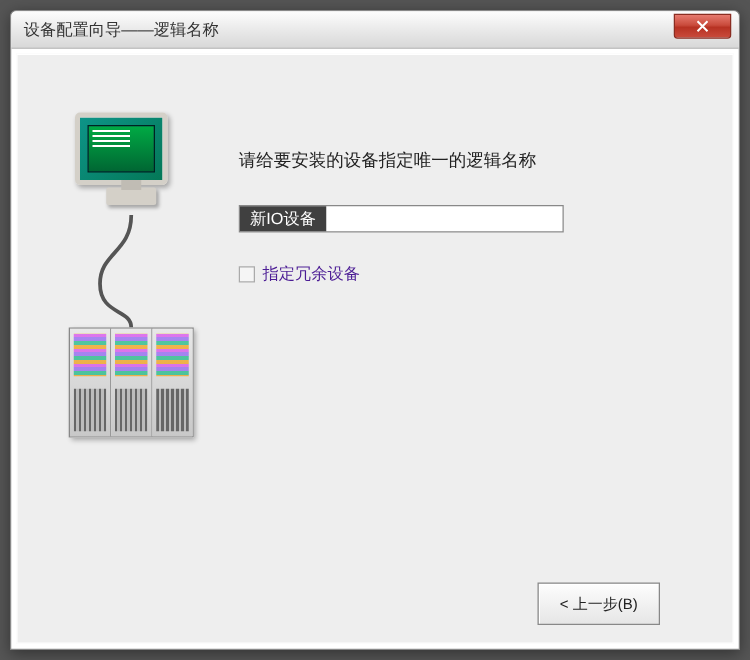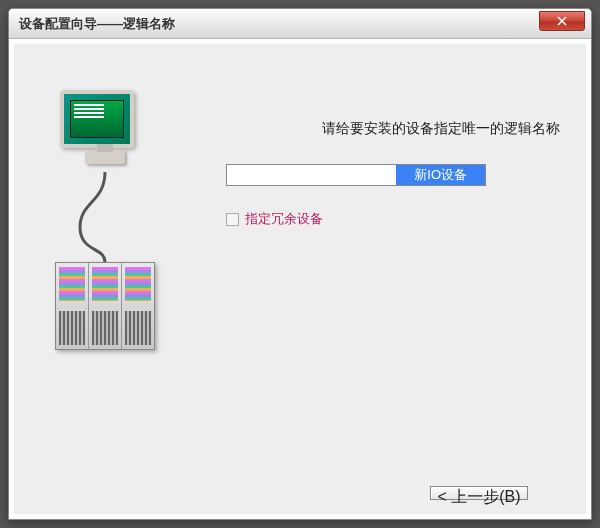--- a/index.html
+++ b/index.html
@@ -1,33 +1,33 @@
 <!DOCTYPE html>
 <html><head>
 <meta charset="utf-8">
 <style>
 * { box-sizing: border-box; margin: 0; padding: 0; }
 body { font-family: "Microsoft YaHei", "SimSun", sans-serif; background: #555; display: flex; justify-content: center; align-items: center; width: 600px; height: 528px; }
 .window { width: 584px; height: 512px; background: #fff; border: 1px solid #888; border-radius: 5px 5px 0 0; box-shadow: 0 3px 12px rgba(0,0,0,0.4); overflow: hidden; display: flex; flex-direction: column; }
-.titlebar { height: 30px; background: linear-gradient(to bottom, #fdfdfd 0%, #eaeaea 50%, #d8d8d8 100%); border-bottom: 1px solid #b0b0b0; display: flex; align-items: center; padding: 0 6px 0 10px; font-weight: bold; }
+.titlebar { height: 30px; background: linear-gradient(to bottom, #fdfdfd 0%, #eaeaea 50%, #d8d8d8 100%); border-bottom: 1px solid #b0b0b0; display: flex; align-items: center; padding: 0 6px 0 10px; }
 .title-text { flex: 1; font-size: 13px; color: #333; }
 .close-btn { width: 46px; height: 20px; background: linear-gradient(to bottom, #e67a6f 0%, #c94b3c 45%, #b73223 55%, #c94b3c 100%); border: 1px solid #8a2d22; border-radius: 0 0 3px 3px; display: flex; align-items: center; justify-content: center; cursor: pointer; margin-top: -6px; }
 .close-btn svg { width: 10px; height: 10px; }
 .content { flex: 1; background: #eeeeee; border: 1px solid #fff; margin: 4px; padding: 26px 26px 14px 26px; display: flex; flex-direction: column; }
-.main-area { flex: 1; display: flex; gap: 56px; text-align: right; }
+.main-area { flex: 1; display: flex; gap: 21px; }
 .illustration { width: 130px; display: flex; flex-direction: column; align-items: center; padding-top: 20px; }
 .form-area { flex: 1; padding-top: 50px; }
 .instruction { font-size: 14px; color: #222; margin-bottom: 26px; }
 .input-field { width: 260px; height: 22px; border: 1px solid #888; background: #fff; font-size: 13px; padding: 0; color: #fff; }
-.input-field .sel { background: #3b82f6; padding: 1px 18px; display: inline-block; }
+.input-field .sel { background: #404040; padding: 1px 8px; display: inline-block; }
 .checkbox-row { margin-top: 24px; display: flex; align-items: center; gap: 6px; }
 .checkbox { width: 13px; height: 13px; border: 1px solid #aaa; background: #f5f5f5; }
-.checkbox-label { font-size: 13px; color: #be185d; }
+.checkbox-label { font-size: 13px; color: #4c1d95; }
 .button-row { display: flex; justify-content: flex-end; gap: 12px; padding-top: 14px; }
-.btn { min-width: 98px; height: 14px; border: 1px solid #888; background: linear-gradient(to bottom, #fdfdfd, #e6e6e6); font-size: 16px; color: #222; cursor: pointer; box-shadow: inset 1px 1px 0 #fff; }
+.btn { min-width: 98px; height: 34px; border: 1px solid #888; background: linear-gradient(to bottom, #fdfdfd, #e6e6e6); font-size: 12px; color: #222; cursor: pointer; box-shadow: inset 1px 1px 0 #fff; }
 .btn.default { border: 1px solid #4a7abc; box-shadow: inset 0 0 0 1px #a8c8f0, inset 1px 1px 0 #fff; }
 .gap-big { width: 20px; }
 
 .monitor { width: 90px; height: 78px; position: relative; }
 .monitor-screen { width: 74px; height: 58px; background: linear-gradient(135deg, #0d9488, #047857); border: 4px solid #d4d0c8; border-radius: 4px; position: relative; box-shadow: 2px 2px 4px rgba(0,0,0,0.3); }
 .monitor-screen::before { content:""; position:absolute; top:6px; left:6px; right:6px; bottom:6px; background: linear-gradient(to bottom, #0a4 0%, #063 100%); border: 1px solid #022; }
 .monitor-screen::after { content:""; position:absolute; top:10px; left:10px; width:30px; height:16px; background: repeating-linear-gradient(to bottom, #fff 0 2px, transparent 2px 4px); }
 .monitor-base { width: 40px; height: 14px; background: #d4d0c8; margin: 2px auto 0; border-radius: 2px; box-shadow: 2px 2px 3px rgba(0,0,0,0.3); position: relative; }
 .monitor-base::before { content:""; position:absolute; top:-6px; left:12px; width:16px; height:8px; background:#c0bcb4; }
 .cable { width: 60px; height: 90px; margin-top: 4px; }

